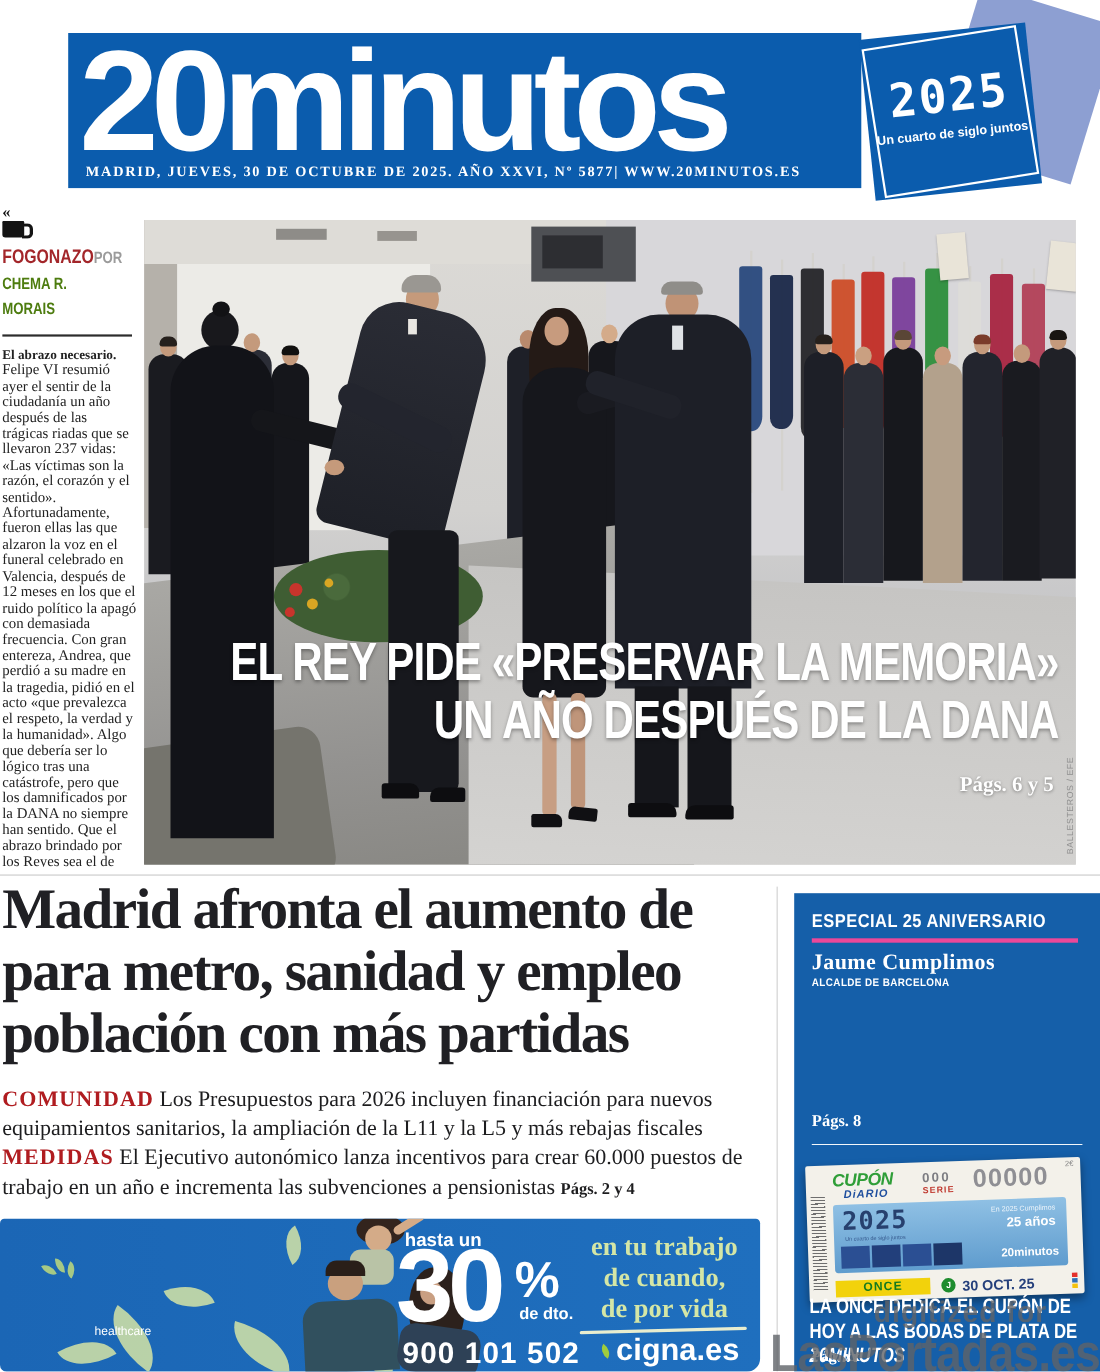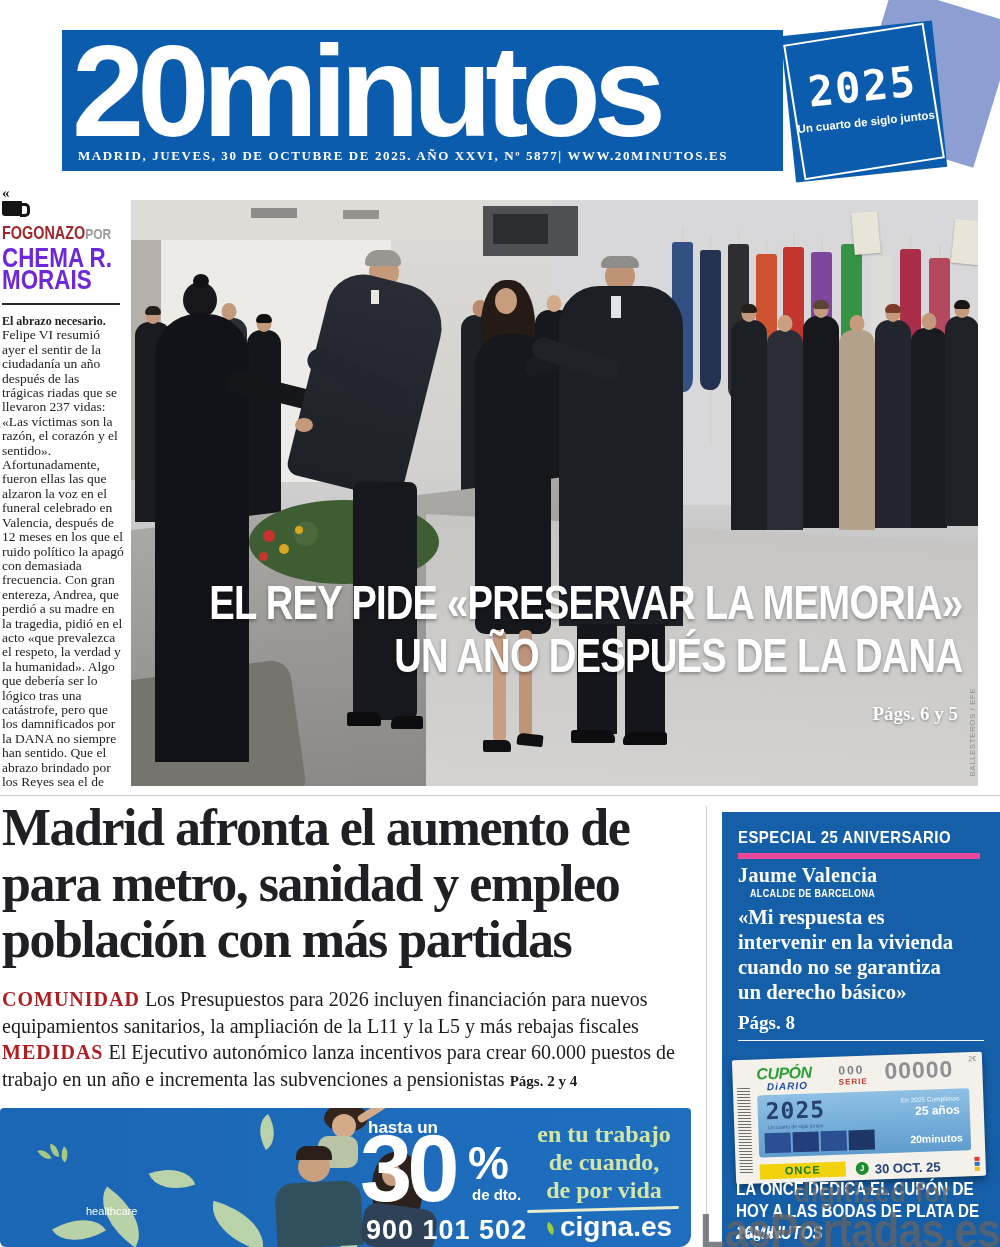--- a/index.html
+++ b/index.html
@@ -23,21 +23,21 @@
              font-family:"DejaVu Sans Mono",monospace;font-weight:700;font-size:42px;letter-spacing:2px;}
   .badge .tg{position:absolute;left:0;top:88px;width:100%;text-align:center;color:#fff;font-weight:700;font-size:11.5px;}
 
   
   .fog{left:2px;top:188px;width:122px;height:600px;overflow:hidden;}
   .fog .qm{font-family:"Liberation Serif",serif;font-weight:700;font-size:15px;color:#111;line-height:10px;display:block;}
   .mug{width:20px;height:15px;background:#141414;border-radius:1px 1px 3px 3px;position:relative;margin:3px 0 8px 0;}
   .mug::after{content:"";position:absolute;right:-8px;top:2px;width:7px;height:8px;border:3px solid #141414;border-left:none;border-radius:0 5px 5px 0;}
   .fog .kick{font-weight:700;font-size:18px;line-height:18px;color:#a3262a;}
   .fog .kick .by{color:#9b9b9b;font-size:15px;}
-  .fog .auth{font-weight:700;font-size:28px;line-height:22px;color:#6d28d9;margin-top:4px;}
+  .fog .auth{font-weight:700;font-size:15px;line-height:22px;color:#4d7c0f;margin-top:4px;}
   .fog .rule{width:118px;border-top:2px solid #2c2c2c;margin:12px 0 9px 0;}
   .fog .body{font-family:"Liberation Serif",serif;font-size:13.5px;line-height:14.4px;color:#222;}
   .fog .body b{font-size:12px;font-family:Liberation Serif, serif;}
 
   
   .photo{left:131px;top:200px;width:847px;height:586px;overflow:hidden;
          background:linear-gradient(180deg,#dcdad6 0%,#d2d1cf 45%,#c7c7c9 60%,#cfcecc 100%);}
   .photo .doorway{position:absolute;left:0;top:0;width:34px;height:280px;background:#b5b1aa;}
   .photo .column{position:absolute;left:30px;top:0;width:230px;height:282px;background:#ecebe7;}
   .photo .ceil{position:absolute;left:0;top:0;width:440px;height:40px;background:#dedcd7;}
@@ -82,27 +82,27 @@
   .mainstory{left:2px;top:800px;width:706px;}
   .mh{font-family:"Liberation Serif",serif;font-weight:700;color:#202024;
       font-size:52px;line-height:56px;letter-spacing:-1.5px;}
   .deck{margin-top:18px;font-family:"Liberation Serif",serif;font-size:20px;line-height:26.5px;color:#1d1d1f;}
   .deck .kick{color:#b01c20;font-weight:700;letter-spacing:1px;}
   .deck .pgs{font-weight:700;font-size:15px;}
 
   
   .bluebox{left:722px;top:812px;width:278px;height:435px;background:#155fa9;color:#fff;}
   .bb-sec{position:absolute;left:16px;top:16px;font-weight:700;font-size:17px;letter-spacing:.5px;
-          border-bottom:6px solid #ec4899;padding-bottom:5px;}
+          border-bottom:4px solid #ec4899;padding-bottom:5px;}
   .bb-name{position:absolute;left:16px;top:52px;font-family:"Liberation Serif",serif;font-weight:700;font-size:20px;letter-spacing:.4px;}
-  .bb-role{position:absolute;left:16px;top:76px;font-weight:700;font-size:10px;letter-spacing:.4px;margin-left:12px;}
+  .bb-role{position:absolute;left:16px;top:76px;font-weight:700;font-size:10px;letter-spacing:.4px;}
   .bb-quote{position:absolute;left:16px;top:92px;font-family:"Liberation Serif",serif;font-weight:700;
             font-size:22px;line-height:25px;}
   .bb-quote .ln{display:block;transform:scaleX(.94);transform-origin:left center;white-space:nowrap;}
-  .bb-pgs{position:absolute;left:16px;top:200px;font-family:"Liberation Serif",serif;font-weight:700;font-size:19px;}
+  .bb-pgs{position:absolute;left:16px;top:200px;font-family:"Liberation Serif",serif;font-weight:700;font-size:15px;}
   .bb-rule{position:absolute;left:16px;top:228px;width:246px;border-top:1px solid rgba(255,255,255,.95);}
 
   
   .ticket{position:absolute;left:12px;top:244px;width:250px;height:124px;background:#f3f1ea;border-radius:2px;
           transform:rotate(-2deg);box-shadow:0 4px 9px rgba(0,0,0,.4);color:#333;}
   .tk-price{position:absolute;right:6px;top:3px;font-size:7px;color:#888;}
   .tk-logo1{position:absolute;left:24px;top:6px;font-weight:700;font-style:italic;font-size:16px;color:#2f9e38;letter-spacing:-.5px;}
   .tk-logo2{position:absolute;left:34px;top:22px;font-weight:700;font-style:italic;font-size:10px;color:#1f4f9e;letter-spacing:1px;}
   .tk-serie1{position:absolute;left:106px;top:7px;font-weight:700;font-size:12px;color:#7d7d82;letter-spacing:2px;}
   .tk-serie2{position:absolute;left:106px;top:21px;font-weight:700;font-size:8px;color:#c03a30;letter-spacing:1px;}
@@ -327,28 +327,22 @@
       <div>para metro, sanidad y empleo</div>
       <div>población con más partidas</div>
     </div>
     <div class="deck">
       <span class="kick">COMUNIDAD</span><span> Los Presupuestos para 2026 incluyen financiación para nuevos equipamientos sanitarios, la ampliación de la L11 y la L5 y más rebajas fiscales </span><span class="kick">MEDIDAS</span><span> El Ejecutivo autonómico lanza incentivos para crear 60.000 puestos de trabajo en un año e incrementa las subvenciones a pensionistas </span><span class="pgs">Págs. 2 y 4</span>
     </div>
   </div>
 
   <div class="abs bluebox">
     <div class="bb-sec"><span class="cond" style="--sx:.88">ESPECIAL 25 ANIVERSARIO</span></div>
-    <div class="bb-name">Jaume Valencia</div>
+    <div class="bb-name">Jaume Cumplimos</div>
     <div class="bb-role"><span class="cond" style="--sx:.9">ALCALDE DE BARCELONA</span></div>
-    <div class="bb-quote">
-      <span class="ln">«Mi respuesta es</span>
-      <span class="ln">intervenir en la vivienda</span>
-      <span class="ln">cuando no se garantiza</span>
-      <span class="ln">un derecho básico»</span>
-    </div>
     <div class="bb-pgs">Págs. 8</div>
     <div class="bb-rule"></div>
 
     <div class="ticket">
       <div class="tk-price">2€</div>
       <div class="tk-logo1">CUPÓN</div>
       <div class="tk-logo2">DiARIO</div>
       <div class="tk-serie1">000</div>
       <div class="tk-serie2">SERIE</div>
       <div class="tk-num">00000</div>

